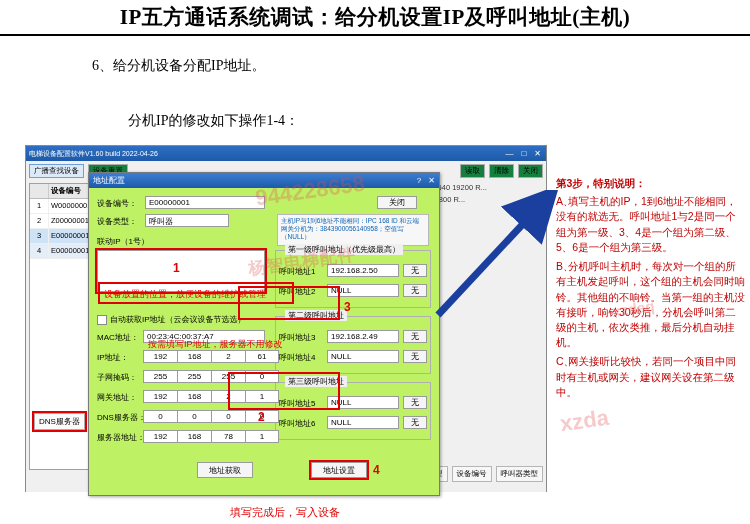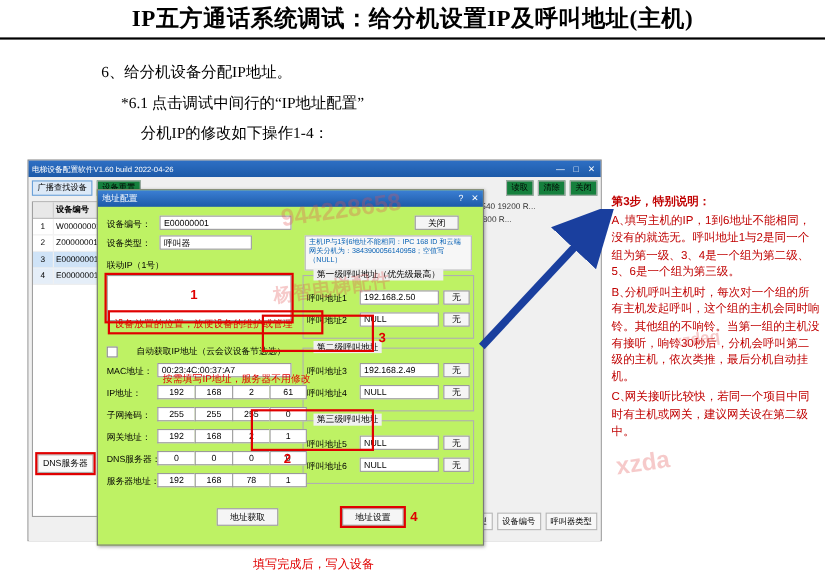--- a/index.html
+++ b/index.html
@@ -99,21 +99,21 @@
     position:absolute;left:188px;top:26px;width:152px;height:32px;
     border:1px solid #b8b8b8;background:#f7f7f7;font-size:6.5px;color:#0b63b5;
     padding:2px 3px;line-height:1.25;box-sizing:border-box;overflow:hidden;
   }
   .grp{
     position:absolute;border:1px solid #b0b0b0;box-sizing:border-box;
   }
   .grp-cap{
     position:absolute;background:#f0f0f0;font-size:8px;padding:0 3px;white-space:nowrap;
   }
-  .chk{position:absolute;font-size:8px;white-space:nowrap;display:flex;align-items:flex-end;gap:17px;}
+  .chk{position:absolute;font-size:8px;white-space:nowrap;display:flex;align-items:flex-end;gap:3px;}
   .chk .box{width:8px;height:8px;border:1px solid #888;background:#fff;display:inline-block;}
 
   
   .octets{position:absolute;display:flex;}
   .oct{
     width:34px;height:13px;background:#fff;border:1px solid #9a9a9a;border-right:none;
     font-size:8px;text-align:center;line-height:12px;box-sizing:border-box;
   }
   .oct:last-child{border-right:1px solid #9a9a9a;}
 
@@ -143,21 +143,20 @@
   .bottom-note{position:absolute;left:230px;top:505px;color:#e00000;font-size:11px;white-space:nowrap;}
 </style>
 </head>
 <body>
 
 <div class="page">
 
   <div class="title">IP五方通话系统调试：给分机设置IP及呼叫地址(主机)</div>
 
   <div class="instr l1">6、给分机设备分配IP地址。</div>
-  <div class="instr l2">*6.1  点击调试中间行的“IP地址配置”</div>
   <div class="instr l3">分机IP的修改如下操作1-4：</div>
 
   <div class="app-window">
     <div class="app-title">
       <span class="t">电梯设备配置软件V1.60 build 2022-04-26</span>
       <span class="wbtns">
         <span>—</span>
         <span>□</span>
         <span>✕</span>
       </span>

